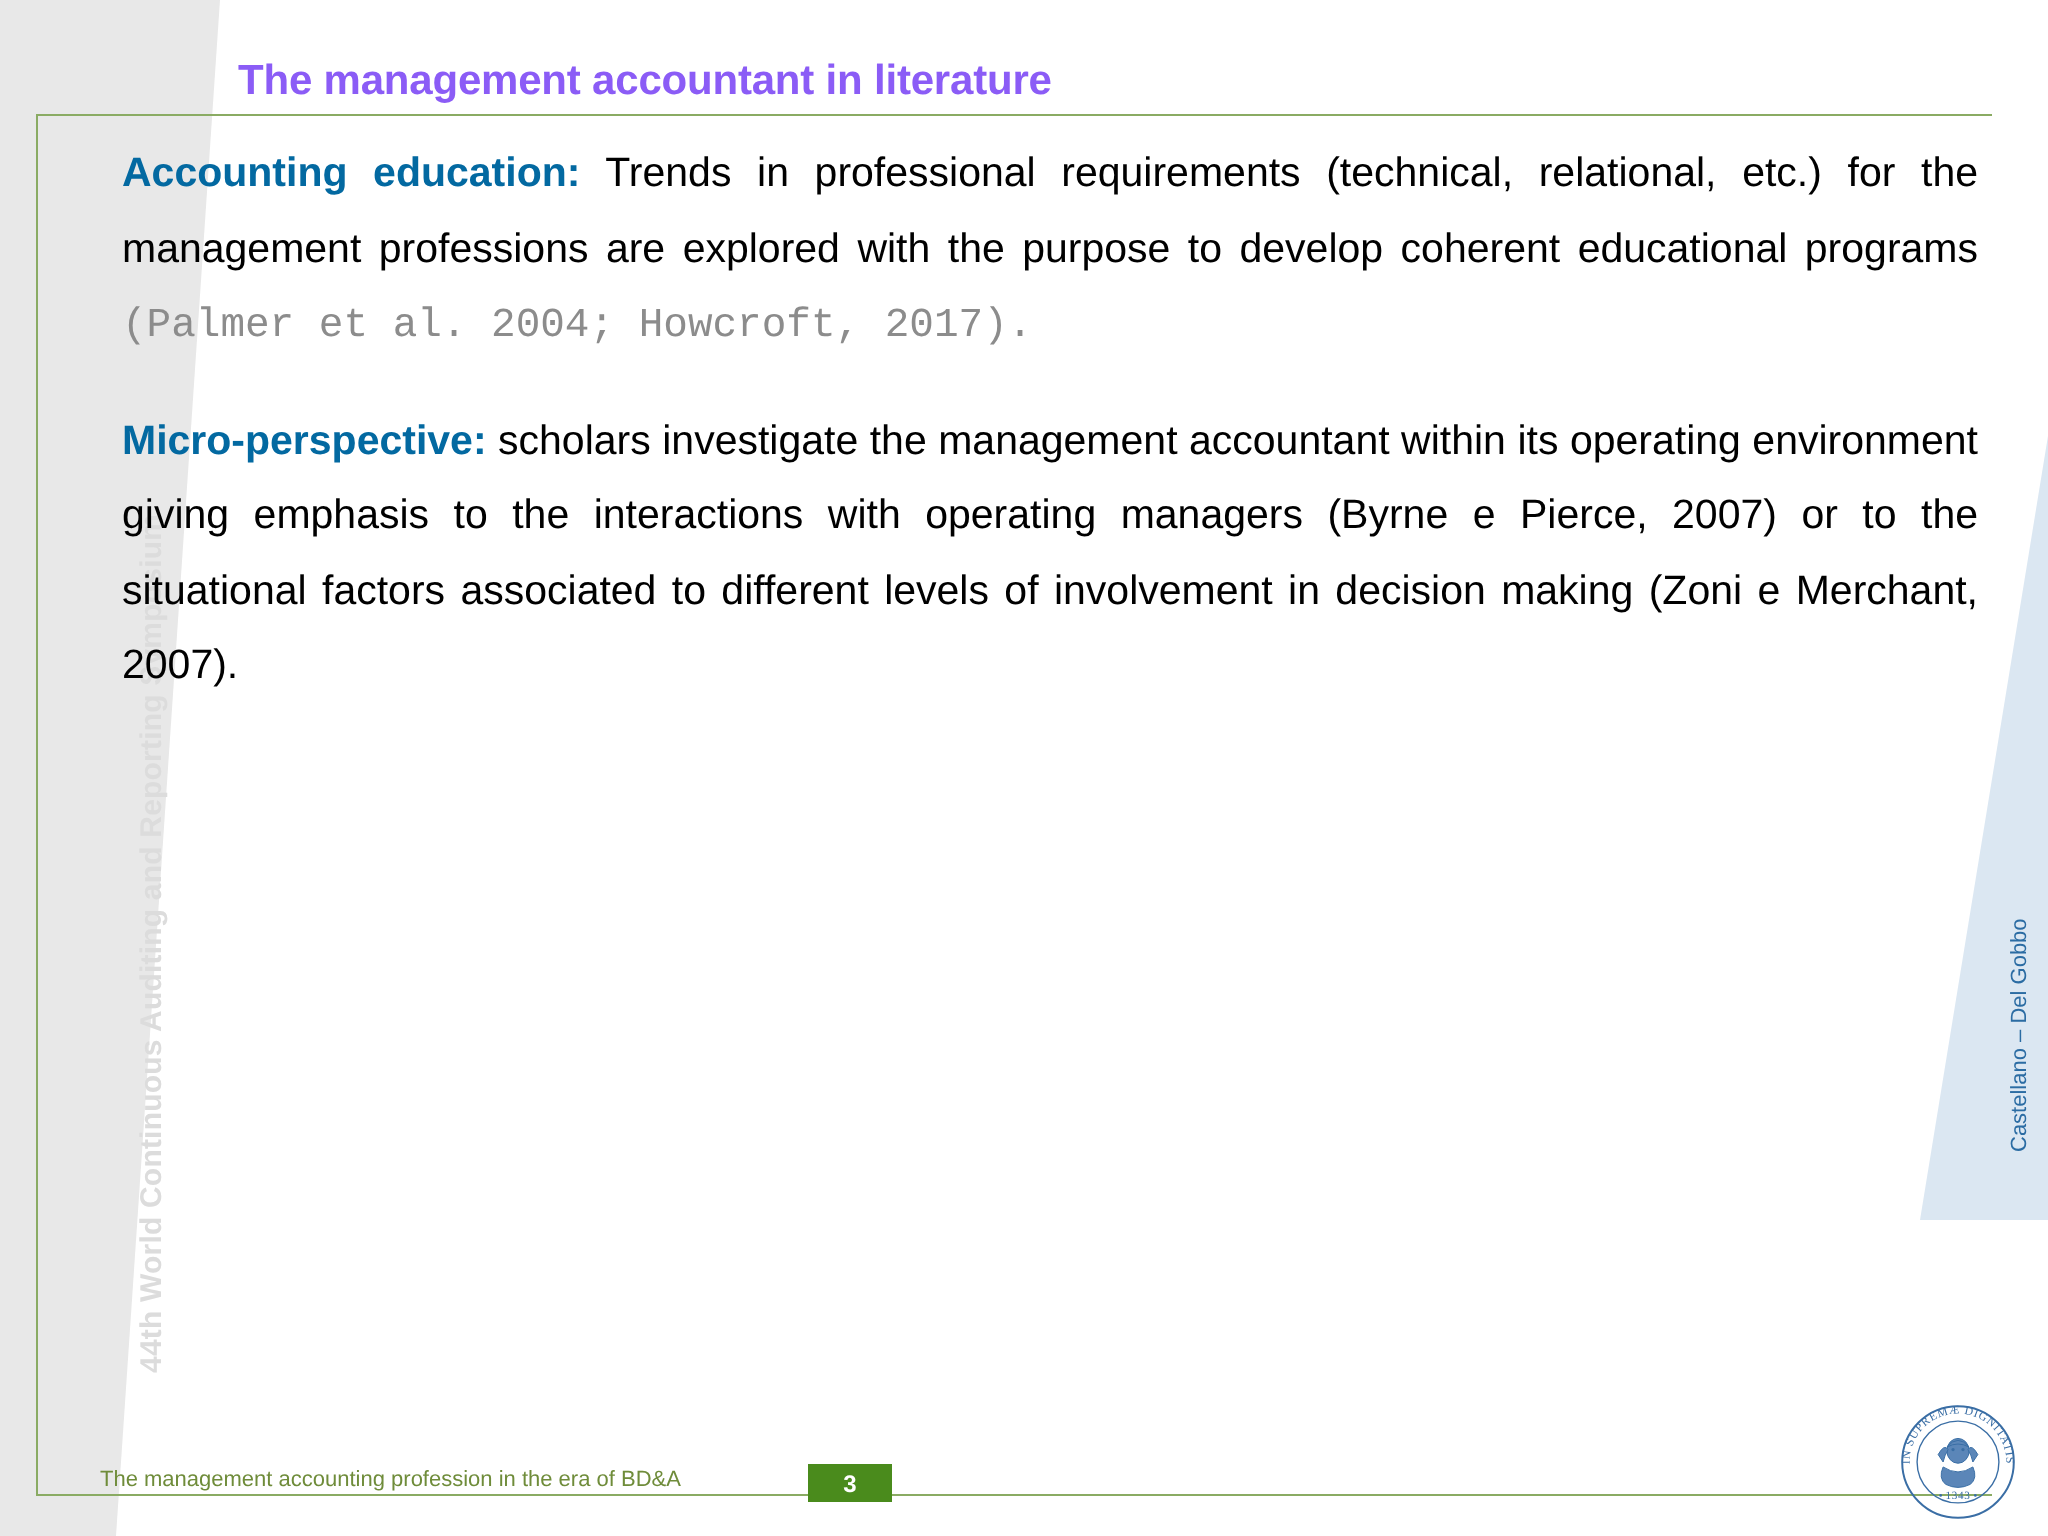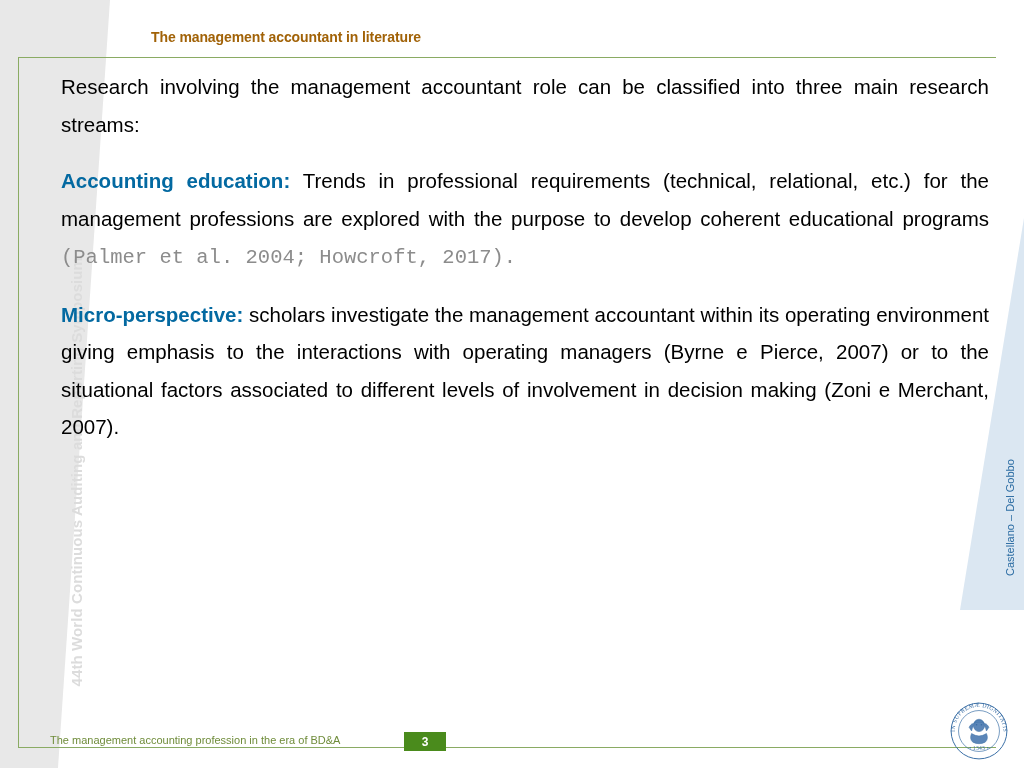--- a/index.html
+++ b/index.html
@@ -63,26 +63,26 @@
     top: 747px;
     width: 978px;
     height: 1px;
     background: #8aab63;
     z-index: 2;
   }
 
   
   .title {
     position: absolute;
-    left: 151px;
+    left: 119px;
     top: 29px;
     z-index: 3;
-    font-size: 14px;
-    font-weight: bold;
-    color: #a16207;
+    font-size: 21px;
+    font-weight: bold;
+    color: #8b5cf6;
     letter-spacing: -0.1px;
     white-space: nowrap;
   }
 
   
   .side-label-left {
     position: absolute;
     z-index: 3;
     left: -224px;
     top: 378px;
@@ -183,21 +183,20 @@
   <div class="frame-left"></div>
   <div class="frame-bottom"></div>
 
   <div class="title">The management accountant in literature</div>
 
   <div class="side-label-left">44th World Continuous Auditing and Reporting Symposium</div>
   <div class="side-label-right">Castellano – Del Gobbo</div>
 
   <div class="content">
 
-    <p class="para">Research involving the management accountant role can be classified into three main research streams:</p>
 
     <p class="para">
       <span class="lead">Accounting education:</span><span> Trends in professional requirements (technical, relational, etc.) for the management professions are explored with the purpose to develop coherent educational programs </span><span class="cite-gray">(Palmer et al. 2004; Howcroft, 2017).</span>
     </p>
 
 
     <p class="para">
       <span class="lead">Micro-perspective:</span><span> scholars investigate the management accountant within its operating environment giving emphasis to the interactions with operating managers (Byrne e Pierce, 2007) or to the situational factors associated to different levels of involvement in decision making (Zoni e Merchant, 2007).</span>
     </p>
 

